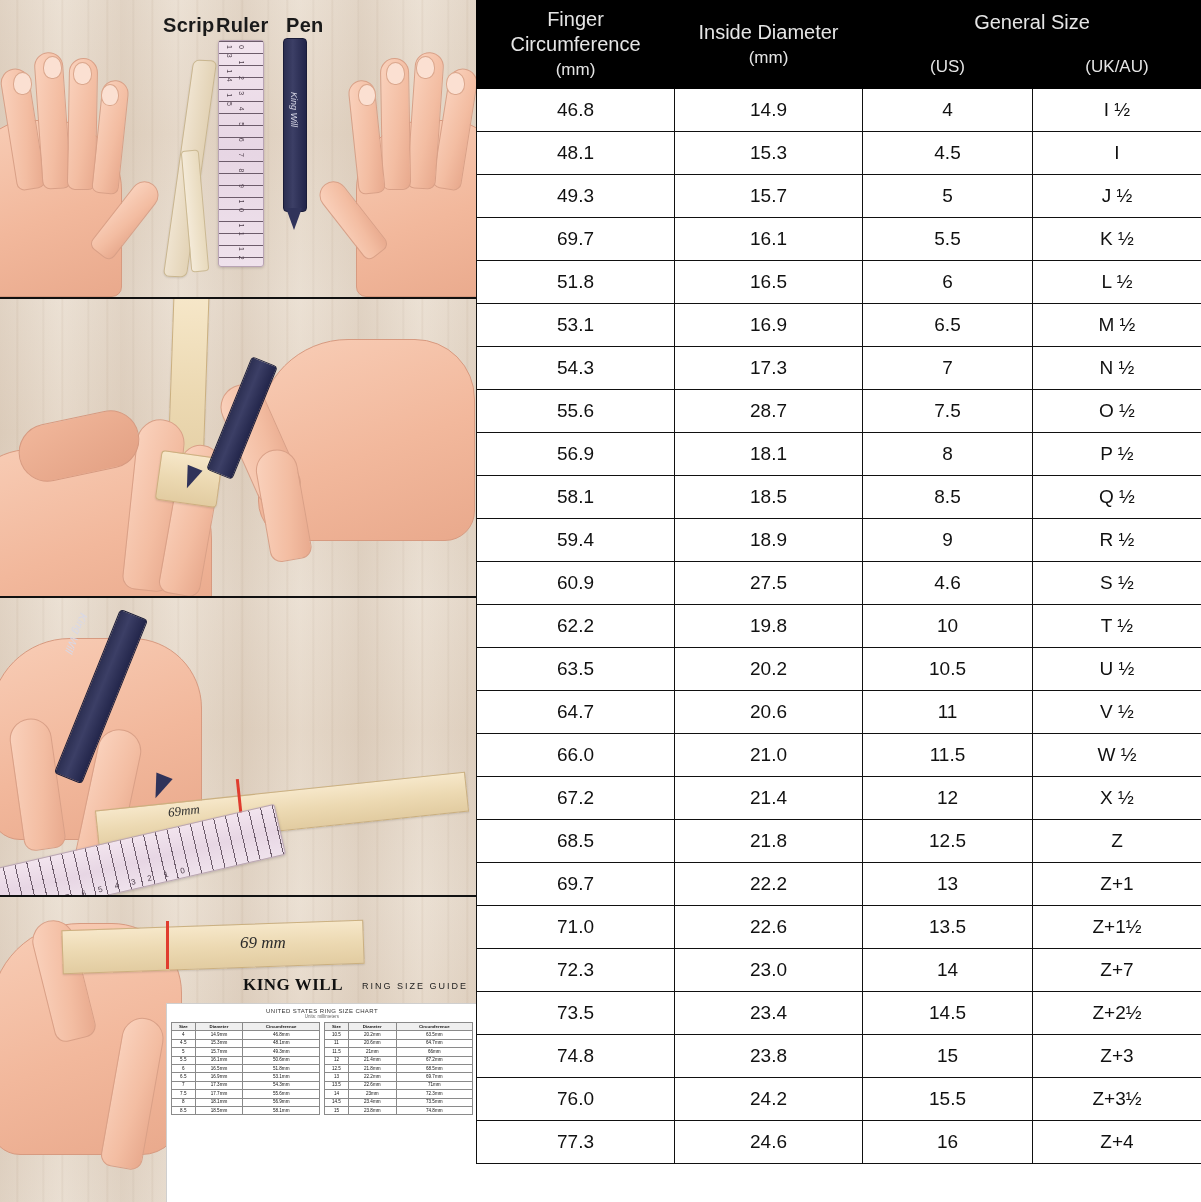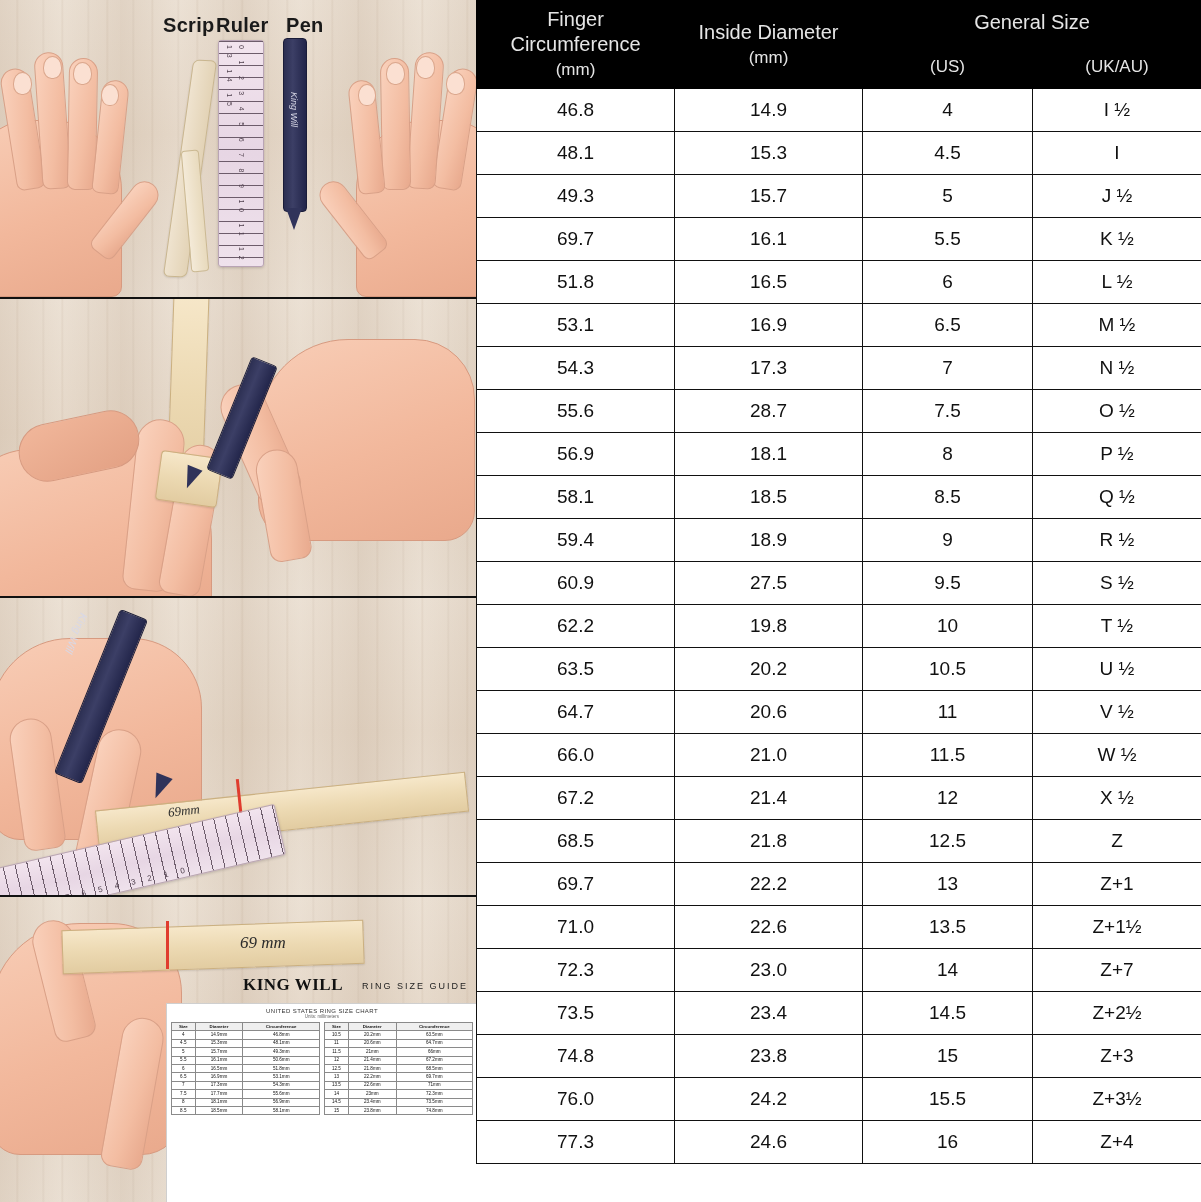--- a/index.html
+++ b/index.html
@@ -579,21 +579,21 @@
           </tr>
           <tr>
             <td>59.4</td>
             <td>18.9</td>
             <td>9</td>
             <td>R ½</td>
           </tr>
           <tr>
             <td>60.9</td>
             <td>27.5</td>
-            <td>9.5</td>
+            <td>4.6</td>
             <td>S ½</td>
           </tr>
           <tr>
             <td>62.2</td>
             <td>19.8</td>
             <td>10</td>
             <td>T ½</td>
           </tr>
           <tr>
             <td>63.5</td>

